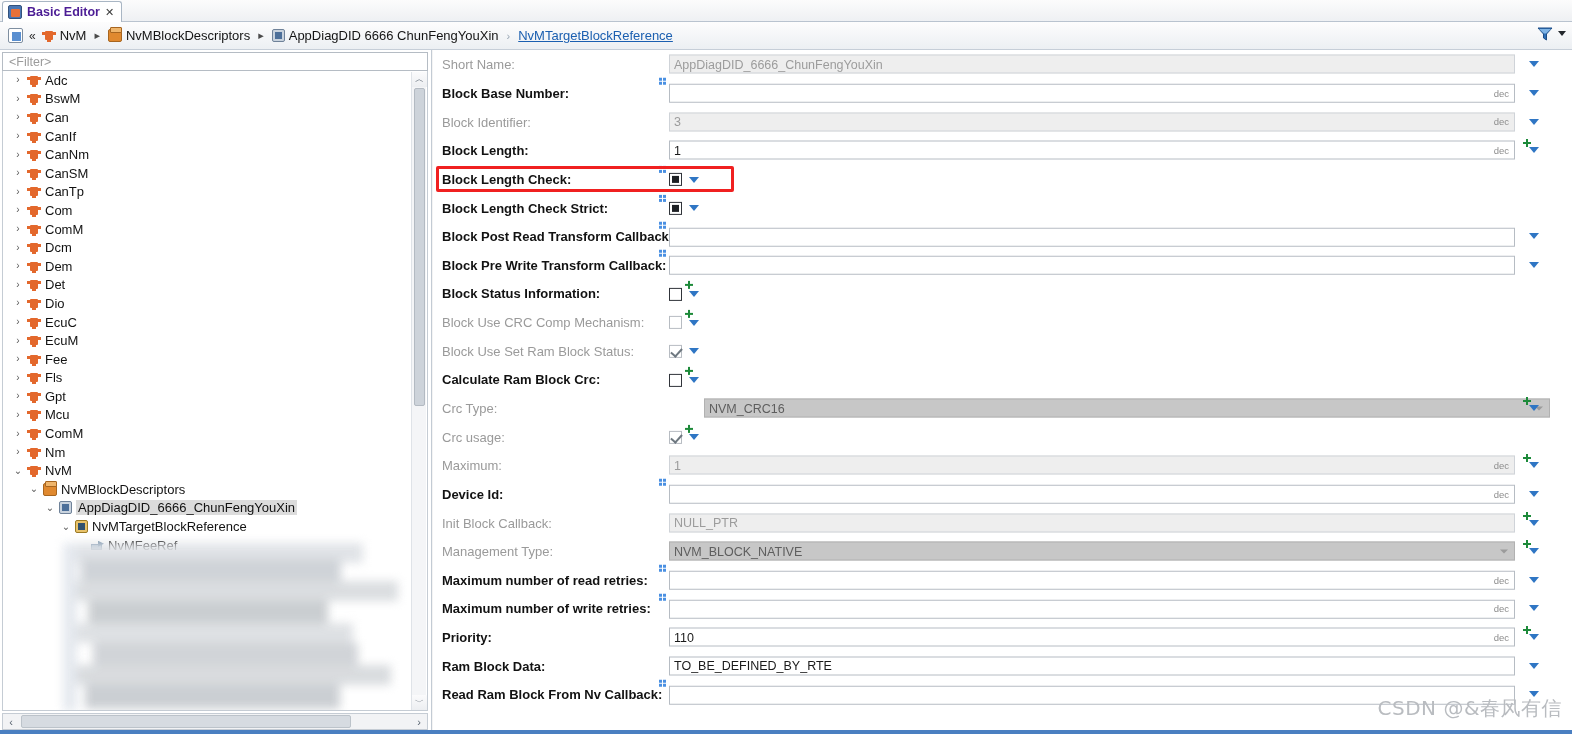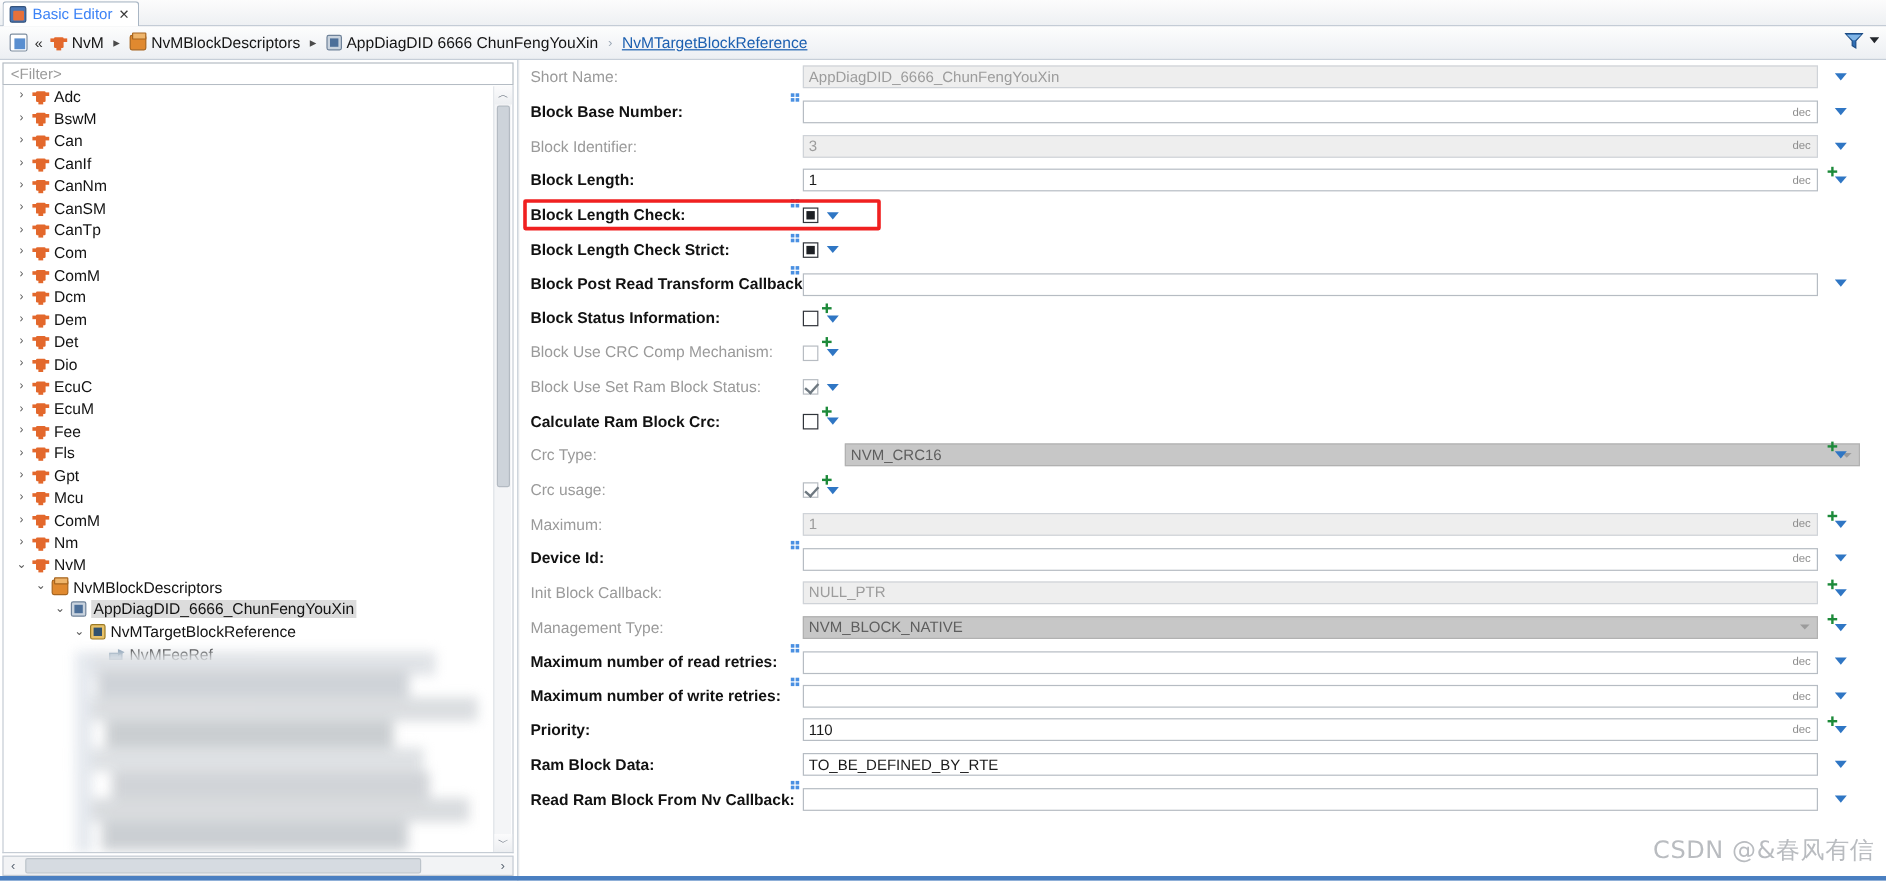--- a/index.html
+++ b/index.html
@@ -23,21 +23,21 @@
   }
   .tab {
     position:absolute; left:2px; top:1px; height:21px;
     display:flex; align-items:center; gap:5px;
     padding:0 7px 0 5px;
     background:#ffffff;
     border:1px solid #a9b6c4; border-bottom:none;
     border-radius:3px 3px 0 0;
     font-size:12.5px;
   }
-  .tab .tab-label { color:#3b82f6; }
+  .tab .tab-label { color:#4c1d95;font-weight:bold; }
   .tab-icon {
     width:14px; height:14px; position:relative; display:inline-block;
     background:#4a77b4; border:1px solid #33527c; border-radius:2px;
   }
   .tab-icon:after{
     content:""; position:absolute; left:2px; top:3px; width:9px; height:8px;
     background:#e8713a; border-radius:1px;
   }
   .tab-close { font-size:11px; color:#3a3a3a; cursor:pointer; }
 
@@ -620,20 +620,27 @@
           <span class="ctl" style="position:absolute;left:236px;"><span style="position:relative;display:inline-block;"><span class="mk-blue"></span><span class="cbx filled"></span></span><span class="smallarrow"></span></span>
         </div>
         <div class="row">
           <span class="lbl">Block Post Read Transform Callback:</span>
           <span class="ctl"><span style="position:relative;display:inline-block;"><span class="mk-blue"></span><span class="txt">
                 <span></span>
               </span></span></span>
           <span class="rowarrow"></span>
         </div>
         <div class="row">
+          <span class="lbl">Block Pre Write Transform Callback:</span>
+          <span class="ctl"><span style="position:relative;display:inline-block;"><span class="mk-blue"></span><span class="txt">
+                <span></span>
+              </span></span></span>
+          <span class="rowarrow"></span>
+        </div>
+        <div class="row">
           <span class="lbl">Block Status Information:</span>
           <span class="ctl" style="position:absolute;left:236px;"><span style="position:relative;display:inline-block;"><span class="cbx"></span><span class="mk-green"></span></span><span class="smallarrow"></span></span>
         </div>
         <div class="row">
           <span class="lbl dim">Block Use CRC Comp Mechanism:</span>
           <span class="ctl" style="position:absolute;left:236px;"><span style="position:relative;display:inline-block;"><span class="cbx dimbox"></span><span class="mk-green"></span></span><span class="smallarrow"></span></span>
         </div>
         <div class="row">
           <span class="lbl dim">Block Use Set Ram Block Status:</span>
           <span class="ctl" style="position:absolute;left:236px;"><span style="position:relative;display:inline-block;"><span class="cbx dimbox check on"></span></span><span class="smallarrow"></span></span>

